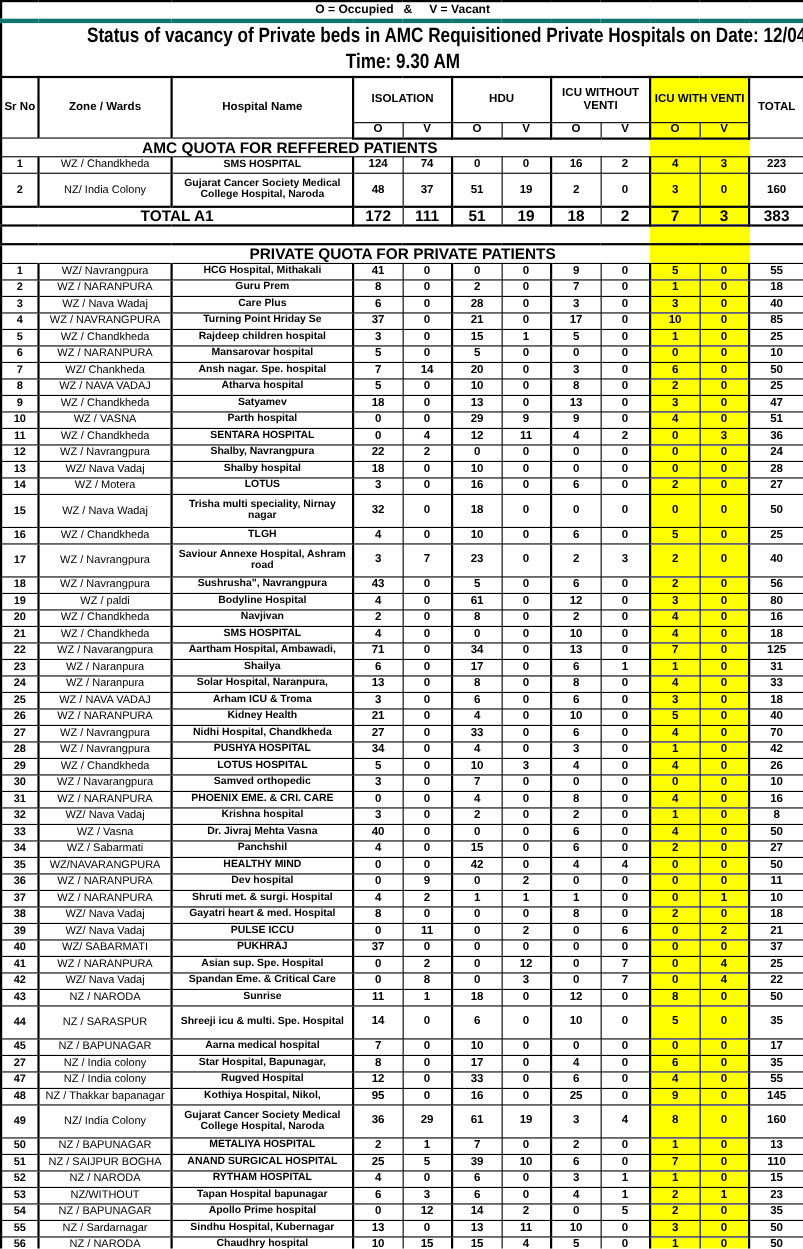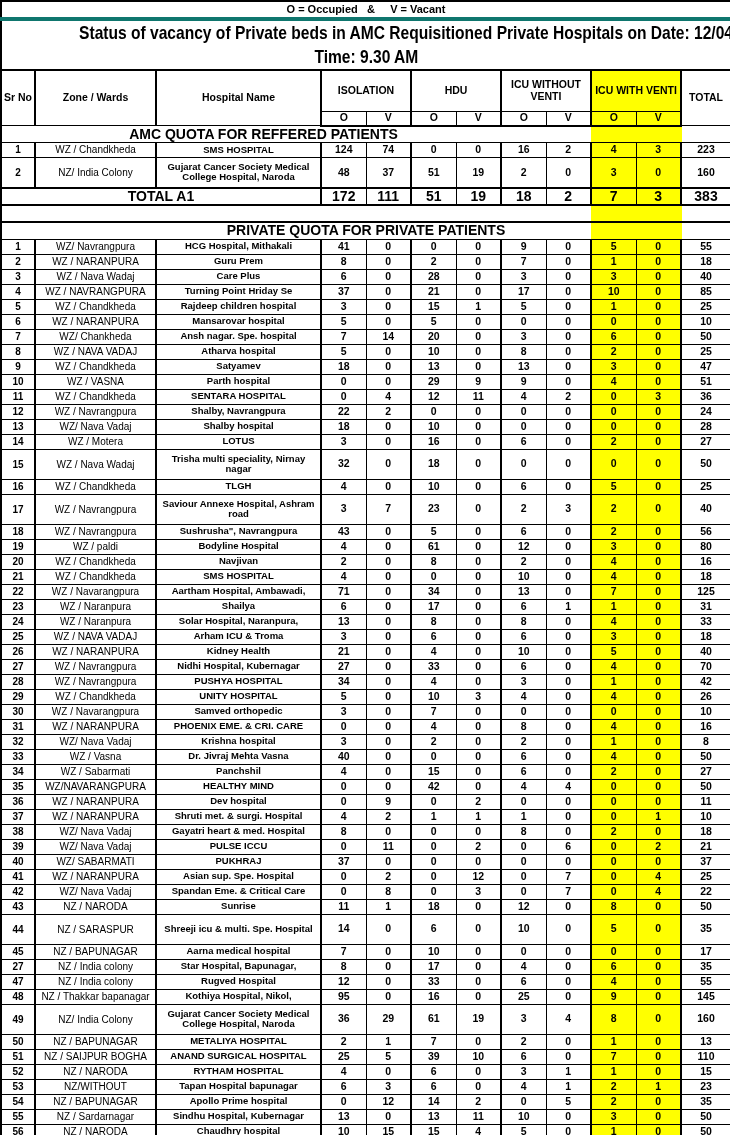--- a/index.html
+++ b/index.html
@@ -497,21 +497,21 @@
         <td class="num gb">0</td>
         <td class="num">10</td>
         <td class="num gb">0</td>
         <td class="num yl">5</td>
         <td class="num gb yl">0</td>
         <td class="num">40</td>
       </tr>
       <tr>
         <td class="gb">27</td>
         <td class="zone gb">WZ / Navrangpura</td>
-        <td class="hosp gb">Nidhi Hospital, Kubernagar</td>
+        <td class="hosp gb">Nidhi Hospital, Chandkheda</td>
         <td class="num">27</td>
         <td class="num gb">0</td>
         <td class="num">33</td>
         <td class="num gb">0</td>
         <td class="num">6</td>
         <td class="num gb">0</td>
         <td class="num yl">4</td>
         <td class="num gb yl">0</td>
         <td class="num">70</td>
       </tr>
@@ -525,21 +525,21 @@
         <td class="num gb">0</td>
         <td class="num">3</td>
         <td class="num gb">0</td>
         <td class="num yl">1</td>
         <td class="num gb yl">0</td>
         <td class="num">42</td>
       </tr>
       <tr>
         <td class="gb">29</td>
         <td class="zone gb">WZ / Chandkheda</td>
-        <td class="hosp gb">UNITY HOSPITAL</td>
+        <td class="hosp gb">LOTUS HOSPITAL</td>
         <td class="num">5</td>
         <td class="num gb">0</td>
         <td class="num">10</td>
         <td class="num gb">3</td>
         <td class="num">4</td>
         <td class="num gb">0</td>
         <td class="num yl">4</td>
         <td class="num gb yl">0</td>
         <td class="num">26</td>
       </tr>

